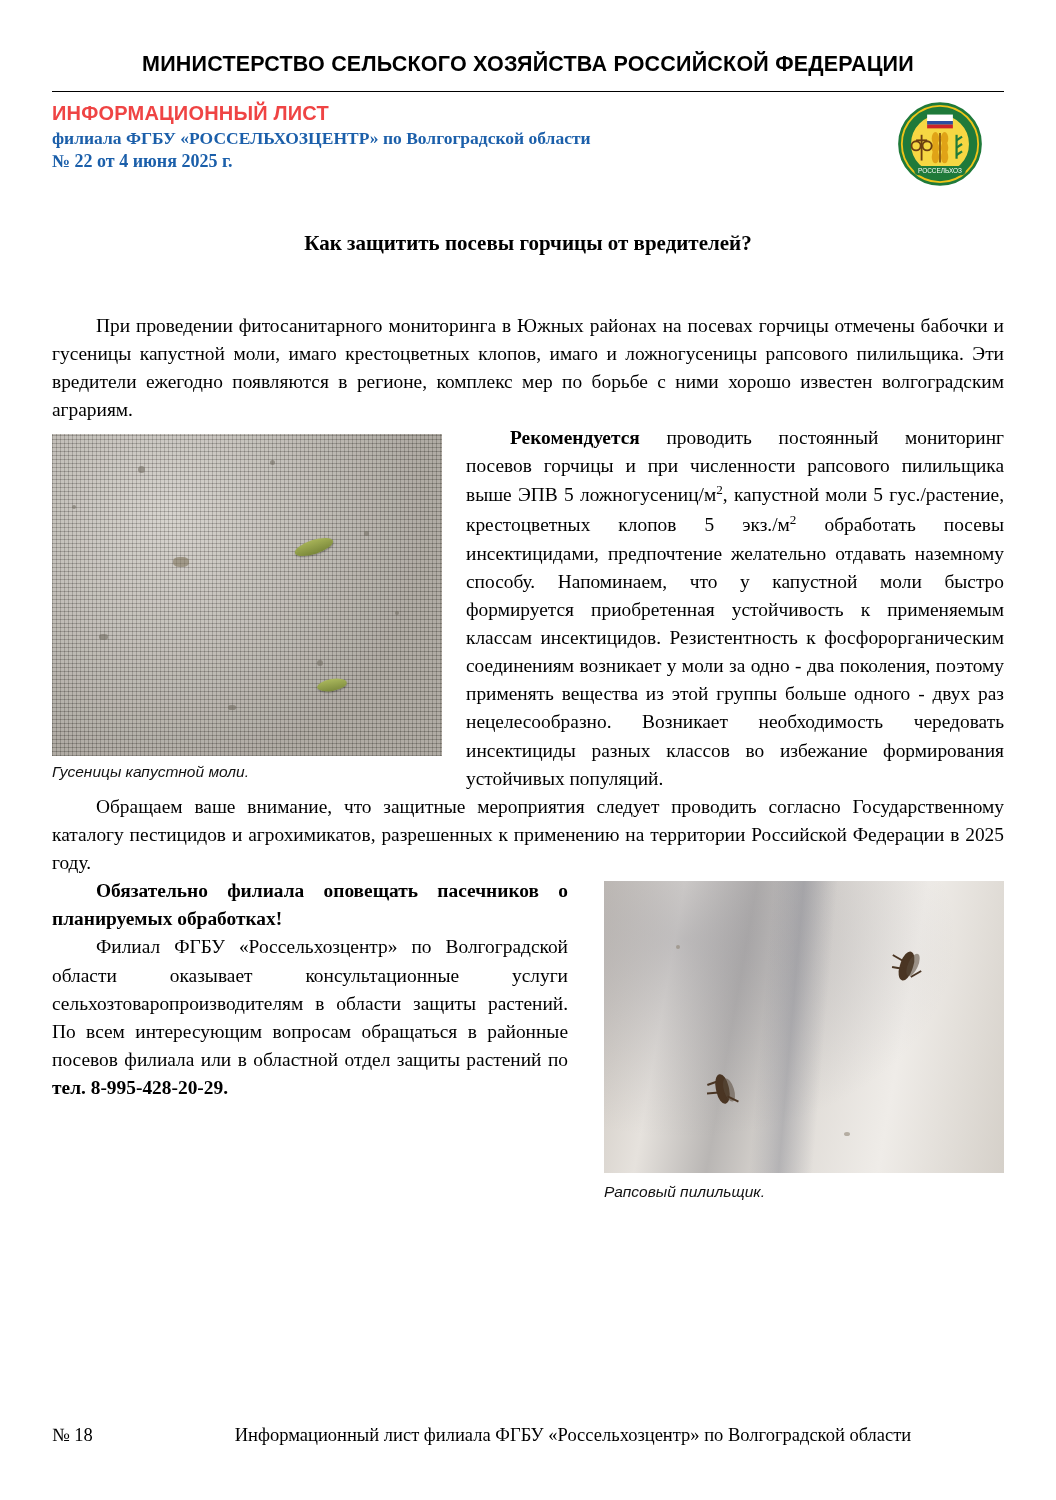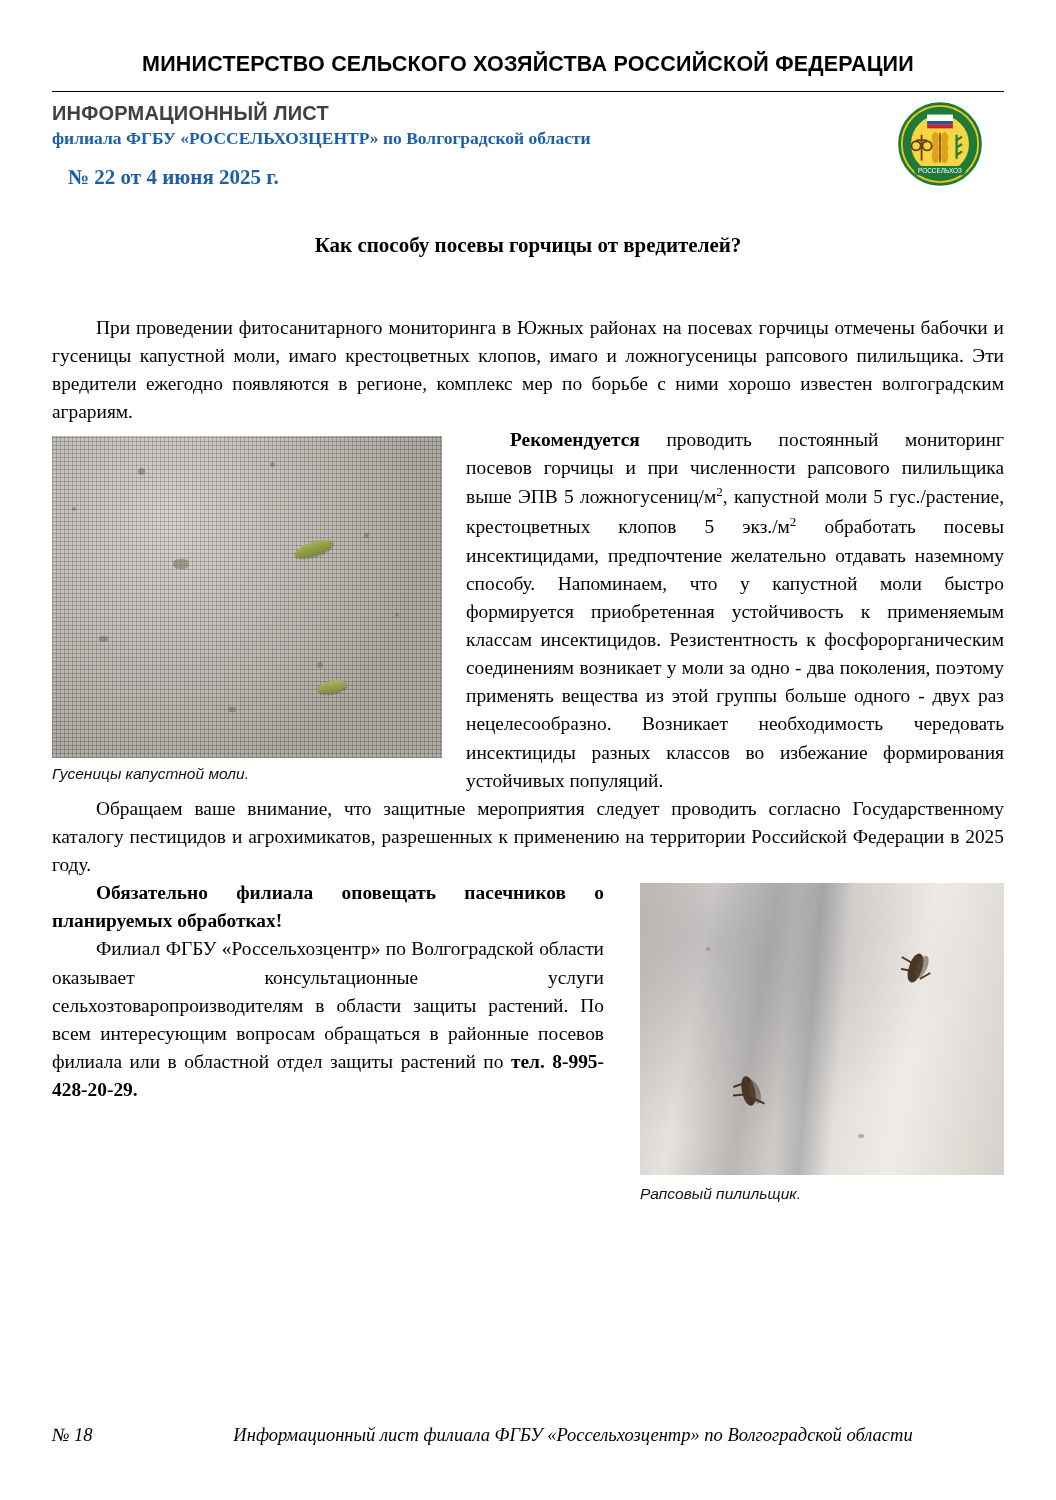--- a/index.html
+++ b/index.html
@@ -40,37 +40,37 @@
     width: 100%;
   }
   .masthead {
     position: relative;
     min-height: 86px;
   }
   .info-list-title {
     font-family: "Liberation Sans", sans-serif;
     font-weight: bold;
     font-size: 20px;
-    color: #404040;
+    color: #ef4444;
     margin: 2px 0 3px 0;
     letter-spacing: 0.2px;
   }
   .branch-line {
     font-family: "Liberation Serif", serif;
     font-weight: bold;
     font-size: 17.5px;
     color: #1b5faa;
     margin: 0 0 2px 0;
   }
   .issue-line {
     font-family: "Liberation Serif", serif;
     font-weight: bold;
-    font-size: 21px;
+    font-size: 18px;
     color: #1b5faa;
-    margin: 16px;
+    margin: 0;
   }
 
   
   .emblem {
     position: absolute;
     right: 18px;
     top: -4px;
     width: 92px;
     height: 92px;
   }
@@ -116,21 +116,21 @@
   .caption {
     font-family: "Liberation Sans", sans-serif;
     font-style: italic;
     font-size: 15.5px;
     margin-top: 5px;
     color: #111;
   }
 
   .photo-right {
     float: right;
-    width: 364px;
+    width: 400px;
     margin: 4px 0 4px 36px;
   }
   .photo-box-right {
     width: 100%;
     height: 292px;
     position: relative;
     overflow: hidden;
     background: #cfc9c2;
   }
   .caption-right {
@@ -147,21 +147,20 @@
 
   
   .footer {
     position: absolute;
     left: 52px;
     right: 52px;
     bottom: 54px;
     font-size: 18.5px;
     display: flex;
     align-items: baseline;
-    font-style: italic;
   }
   .footer-page { width: 150px; }
   .footer-text { flex: 1; text-align: center; padding-right: 60px;}
 
   .clear { clear: both; }
 
   
   .mesh {
     position: absolute; inset: 0;
     background-color: #b3ada3;
@@ -238,21 +237,21 @@
           <circle cx="24" cy="52" r="5"></circle>
             <circle cx="36" cy="52" r="5"></circle>
         </g>
         <rect x="22" y="74" width="56" height="10" rx="5" fill="#1f7a3a"></rect>
         <text x="50" y="82" font-size="7" fill="#ffffff" text-anchor="middle" font-family="Liberation Sans, sans-serif">РОССЕЛЬХОЗ</text>
       </svg>
     </div>
   </div>
 
   <div class="headline">
-    <div>Как способу посевы горчицы от вредителей?</div>
+    <div>Как защитить посевы горчицы от вредителей?</div>
   </div>
 
   <div class="body-text">
 
     <p class="para lead-para">При проведении фитосанитарного мониторинга в Южных районах на посевах горчицы отмечены бабочки и гусеницы капустной моли, имаго крестоцветных клопов, имаго и ложногусеницы рапсового пилильщика. Эти вредители ежегодно появляются в регионе, комплекс мер по борьбе с ними хорошо известен волгоградским аграриям.</p>
 
     <figure class="photo-left" style="margin-top:10px;">
       <div class="photo-box">
         <div class="mesh"></div>
         <div class="speck" style="left:22%;top:10%;width:7px;height:7px;"></div>

